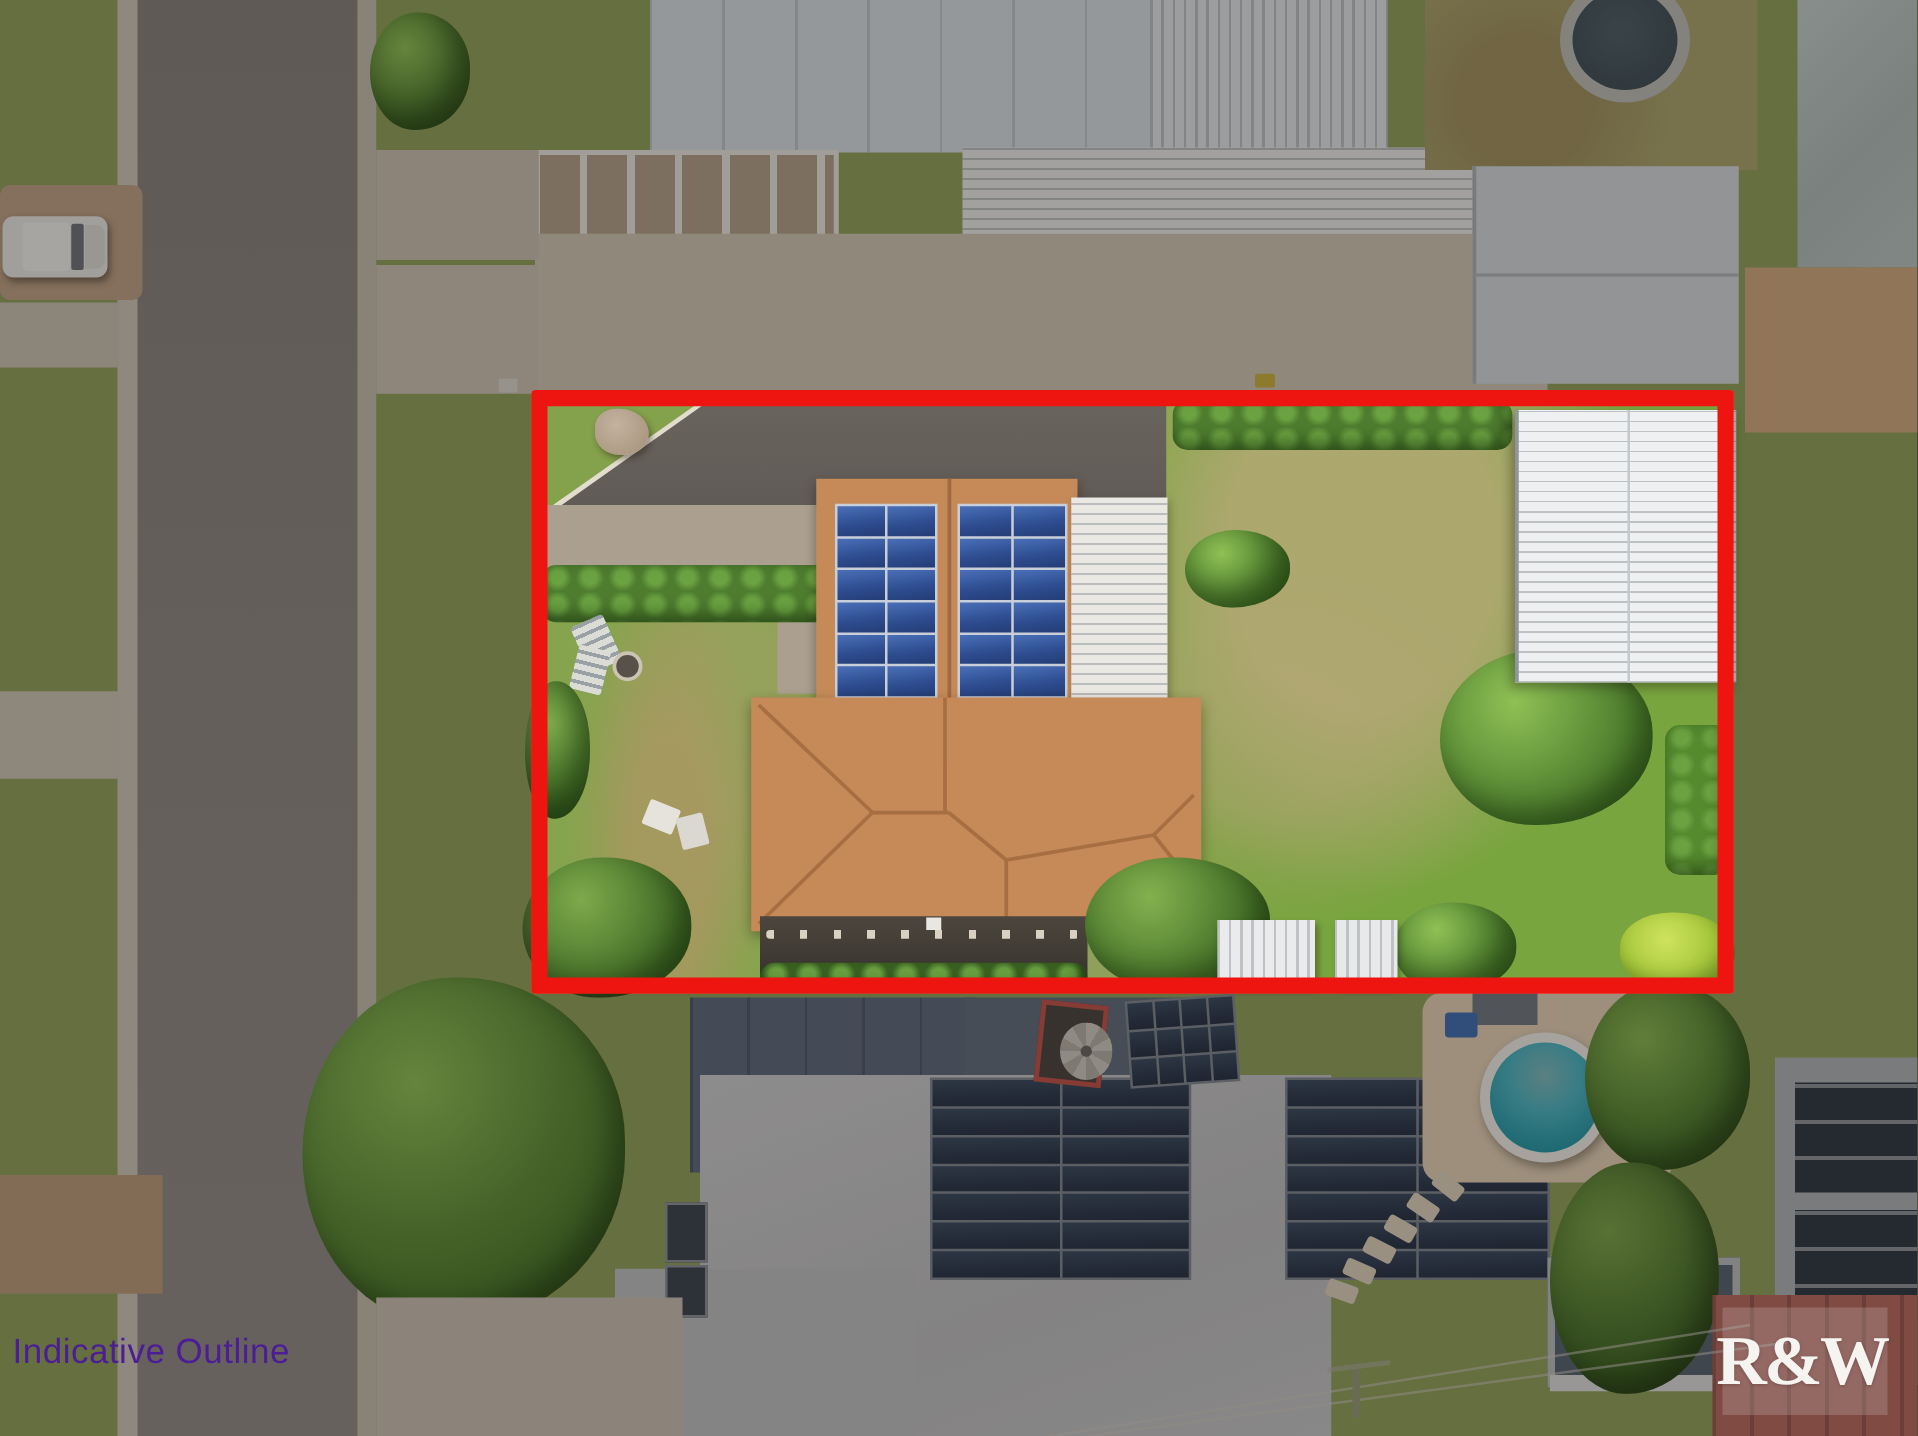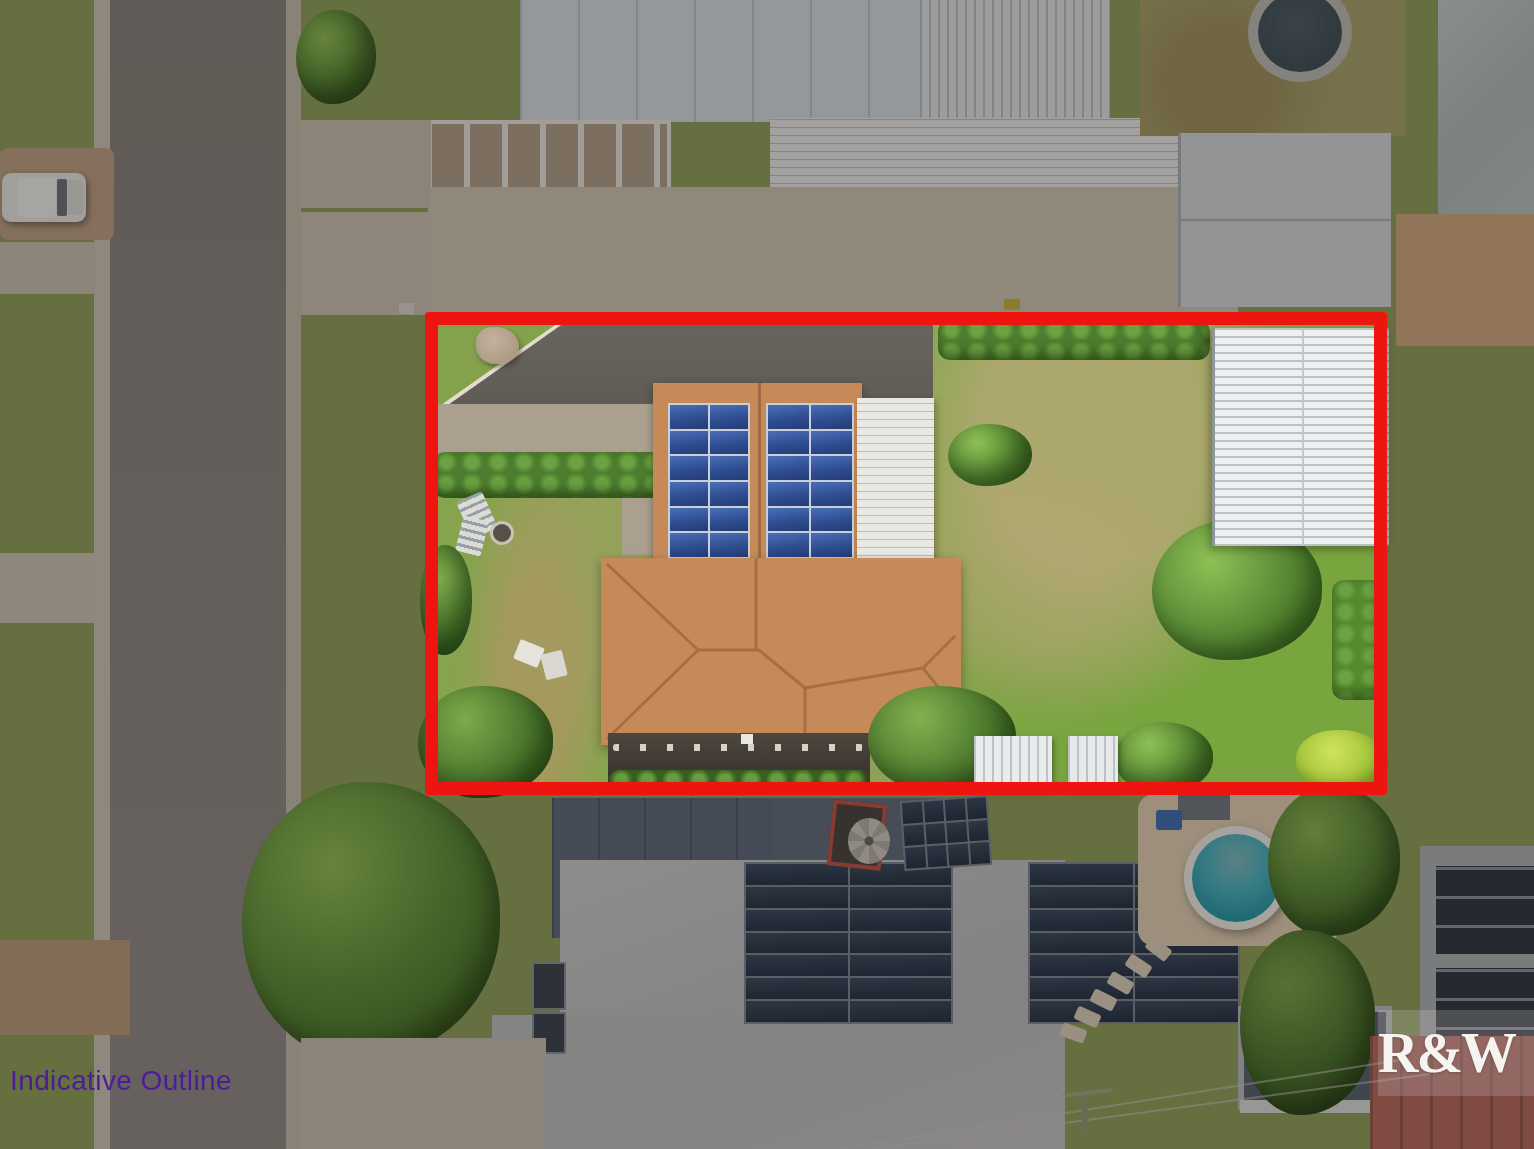--- a/index.html
+++ b/index.html
@@ -38,22 +38,22 @@
   .stones i:nth-child(3){left:50px;top:38px;transform:rotate(30deg)}
   .stones i:nth-child(4){left:33px;top:55px;transform:rotate(27deg)}
   .stones i:nth-child(5){left:17px;top:72px;transform:rotate(24deg)}
   .stones i:nth-child(6){left:3px;top:88px;transform:rotate(20deg)}
   
   #boundary{left:425px;top:312px;width:936px;height:457px;border:13px solid #ee1511;
             border-radius:3px;box-shadow:0 0 0 2600px rgba(22,19,15,.34);z-index:40}
   
   #disclaimer{left:0;top:1064px;width:242px;text-align:center;font-size:28px;line-height:1.24;
               color:#4c1d95;z-index:60;letter-spacing:.4px}
-  #watermark{left:1378px;top:1010px;width:156px;height:86px;background:rgba(228,212,216,.22);
-             display:flex;align-items:center;justify-content:flex-start;z-index:60}
+  #watermark{left:1378px;top:1046px;width:132px;height:86px;background:rgba(228,212,216,.22);
+             display:flex;align-items:center;justify-content:flex-end;z-index:60}
   #watermark span{font-family:"Liberation Serif",serif;font-weight:700;font-size:56px;
                   color:#f6f4f0;letter-spacing:-2px;text-shadow:0 1px 3px rgba(70,45,45,.4)}
   .lounger{background:repeating-linear-gradient(0deg,#dcdcd6 0 5px,#9aa1a6 5px 8px);border-radius:3px}
   .post-row{background:repeating-linear-gradient(90deg,#d9d2c2 0 6px,rgba(0,0,0,0) 6px 27px);border-radius:3px}
 </style>
 </head>
 <body>
 
 <div id="scene">
 

